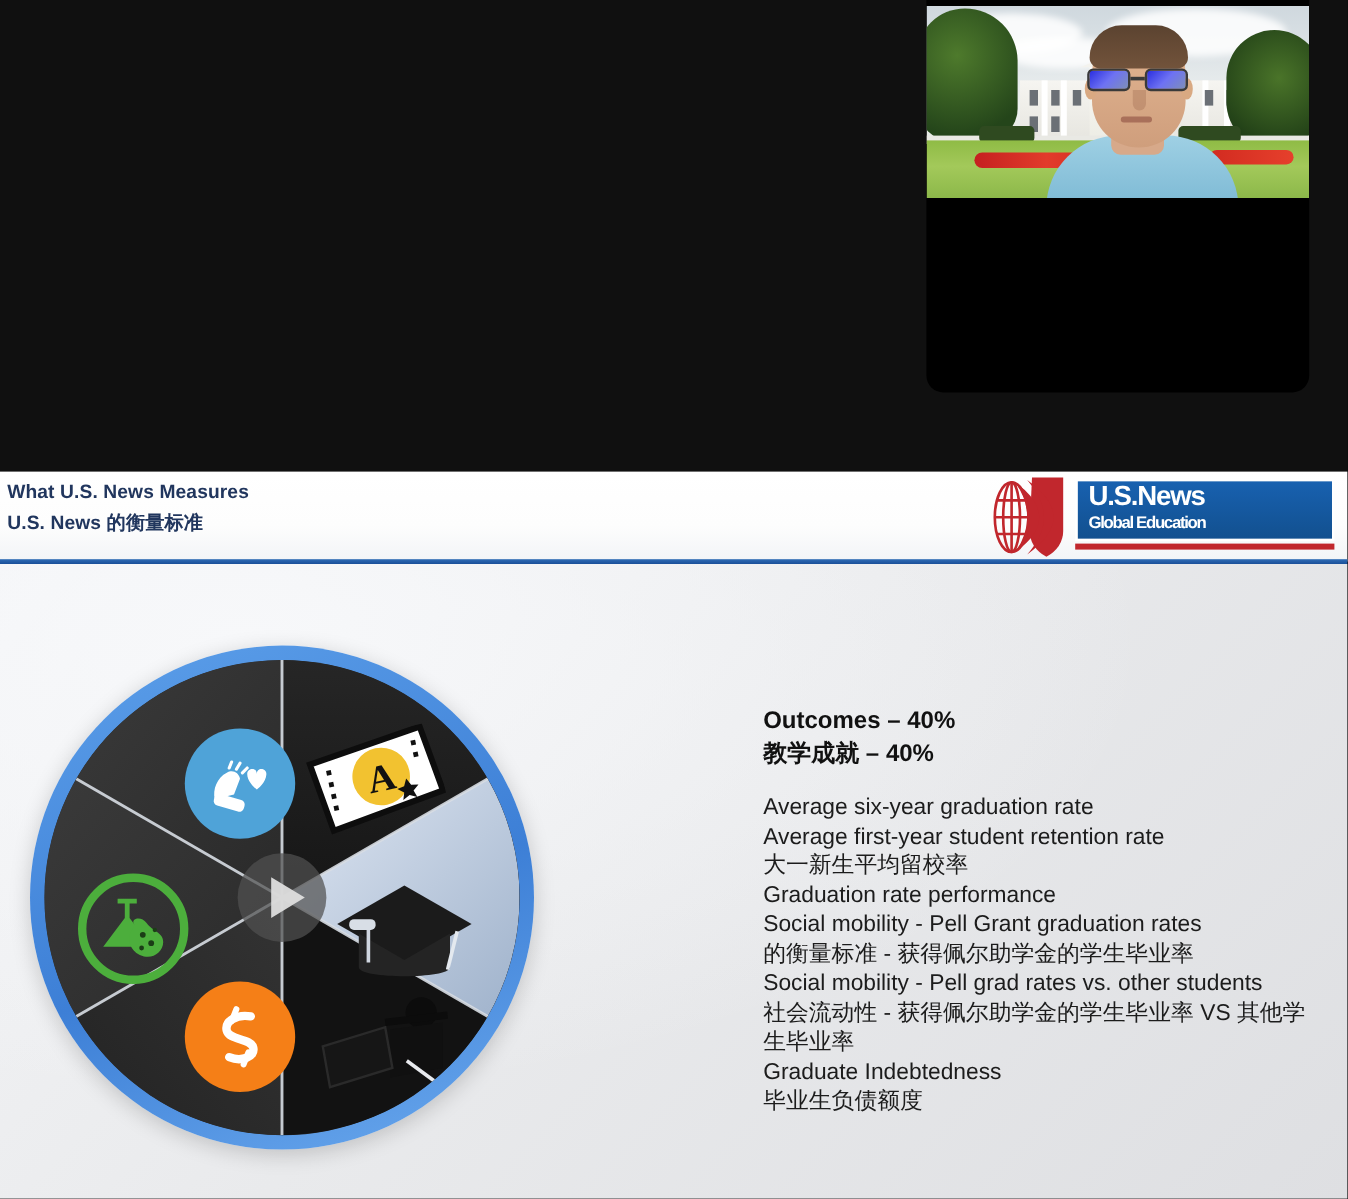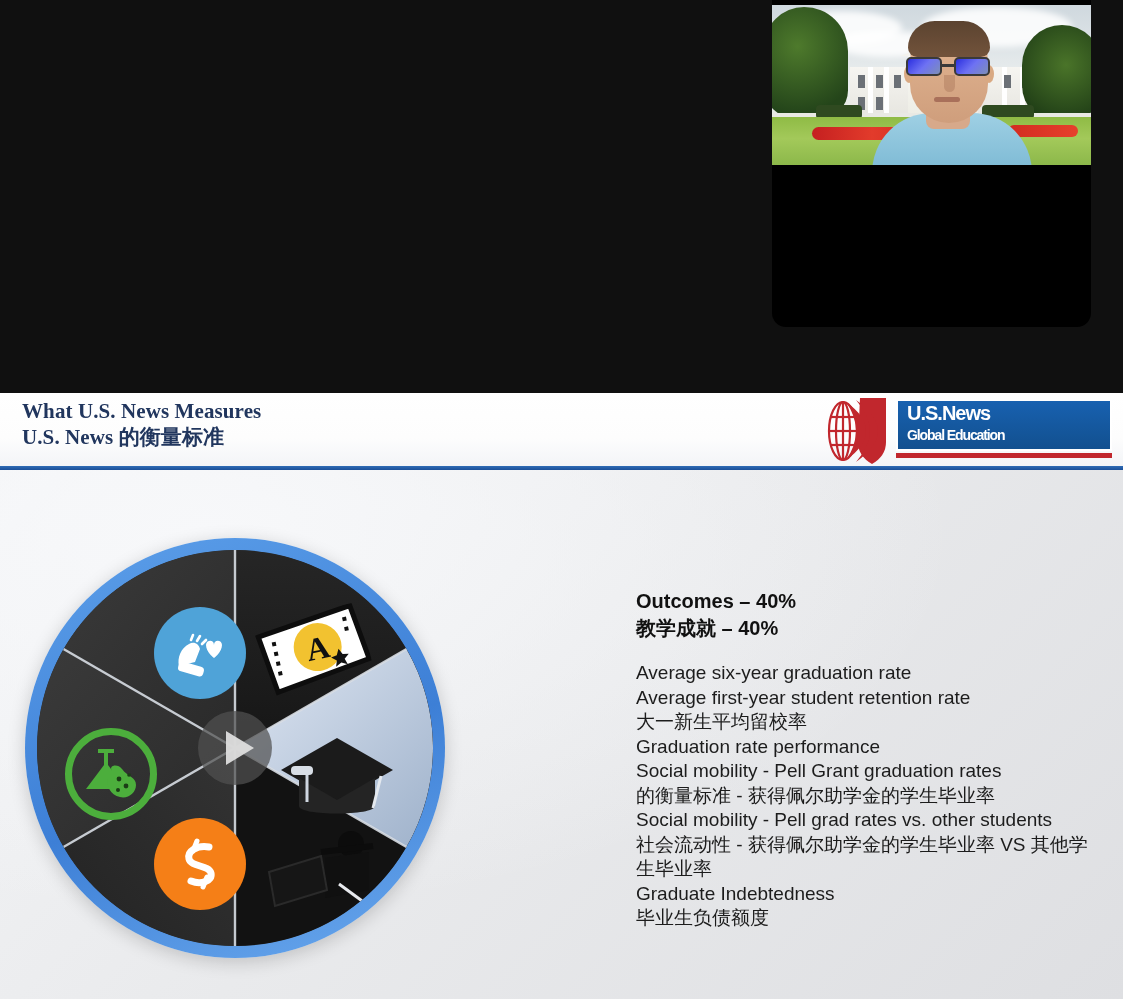--- a/index.html
+++ b/index.html
@@ -90,39 +90,39 @@
   .bridge{position:absolute;left:36px;top:7px;width:12px;height:3px;background:#3a3a3a;}
   .p-mouth{position:absolute;left:54px;top:84px;width:26px;height:5px;border-radius:3px;background:#a9705a;}
   .p-nose{position:absolute;left:64px;top:62px;width:11px;height:17px;border-radius:0 0 6px 6px;background:rgba(170,120,90,.45);}
 
   
   .header{
     position:absolute;left:0;top:393px;width:1123px;height:75px;
     background:linear-gradient(180deg,#ffffff 0%,#fdfdfd 60%,#f2f4f7 100%);
   }
   .header-title{
-    position:absolute;left:22px;top:5px;
-    color:#21365e;font-weight:bold;font-size:21px;line-height:26px;letter-spacing:.1px;font-family:Liberation Serif, serif;
+    position:absolute;left:6px;top:5px;
+    color:#21365e;font-weight:bold;font-size:16px;line-height:26px;letter-spacing:.1px;
   }
   .header-title .l2{display:block;}
   .header-rule{
     position:absolute;left:0;top:466px;width:1123px;height:4px;
     background:linear-gradient(180deg,#2f6cb5,#1a4f99);
   }
 
   
   .logo{position:absolute;left:824px;top:394px;width:292px;height:72px;}
   .logo-globe{position:absolute;left:2px;top:2px;width:70px;height:70px;}
   .logo-box{
     position:absolute;left:72px;top:5px;width:216px;height:52px;
     background:linear-gradient(180deg,#1861b0,#12508f);
     border:2px solid #ffffff;box-sizing:border-box;
   }
   .logo-line1{
-    position:absolute;left:9px;top:3px;color:#fff;font-weight:bold;font-size:20px;
+    position:absolute;left:9px;top:3px;color:#fff;font-weight:bold;font-size:23px;
     letter-spacing:-1px;line-height:19px;font-family:"Liberation Sans",sans-serif;
   }
   .logo-line2{
     position:absolute;left:9px;top:22px;color:#fff;font-weight:bold;font-size:14px;
     letter-spacing:-1.1px;line-height:24px;font-family:"Liberation Sans",sans-serif;
   }
   .logo-redbar{position:absolute;left:72px;top:59px;width:216px;height:5px;background:#c1272d;}
 
   
   .slide{

